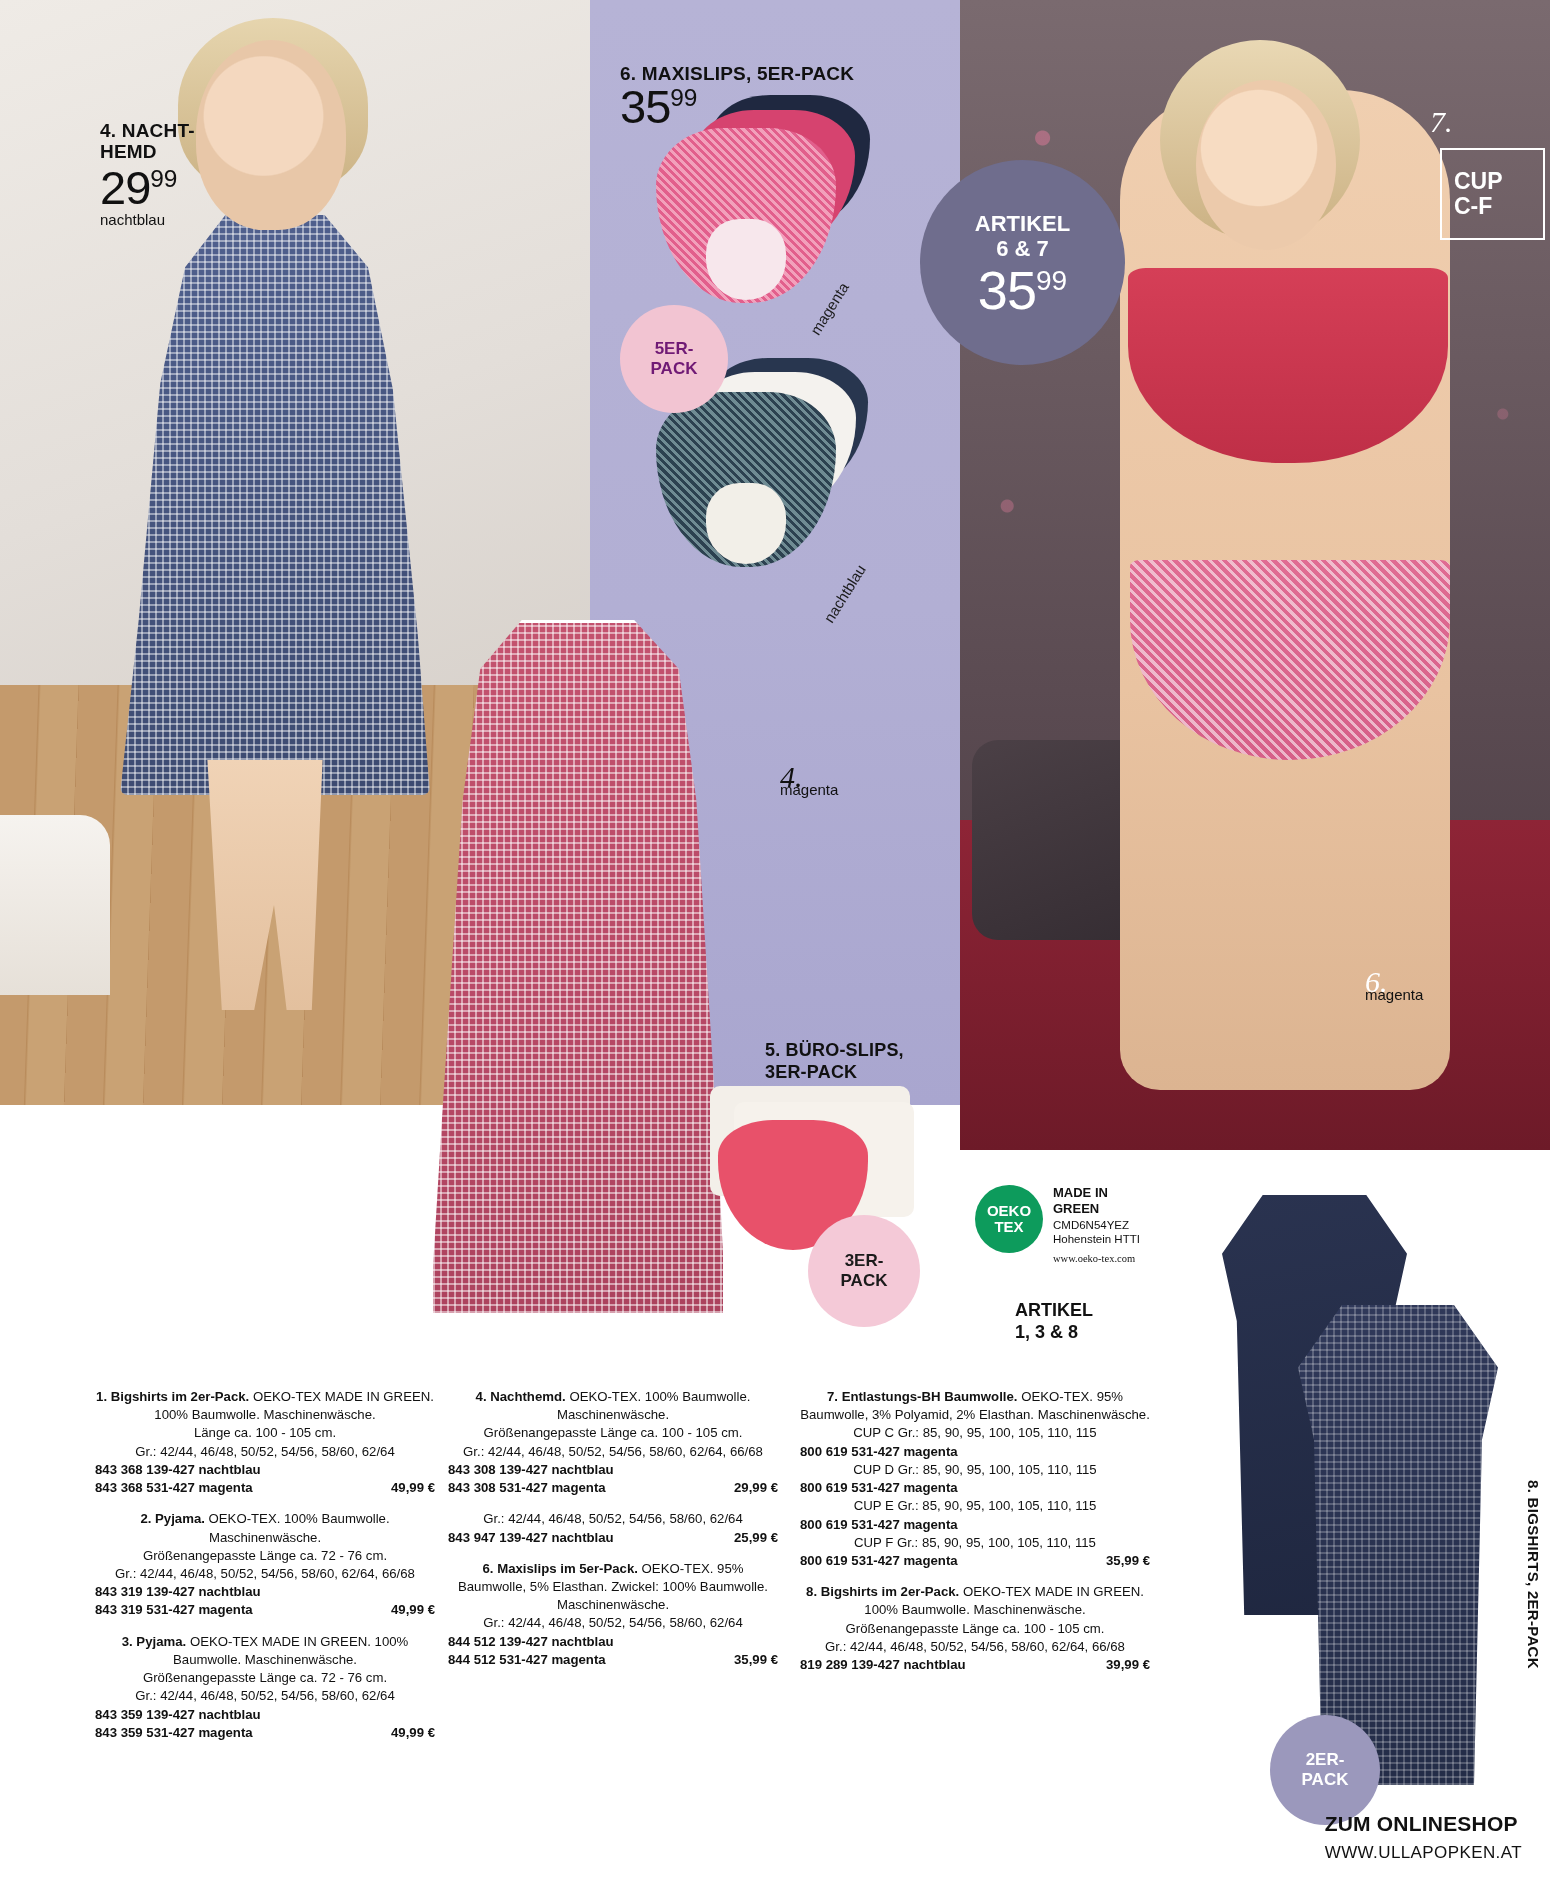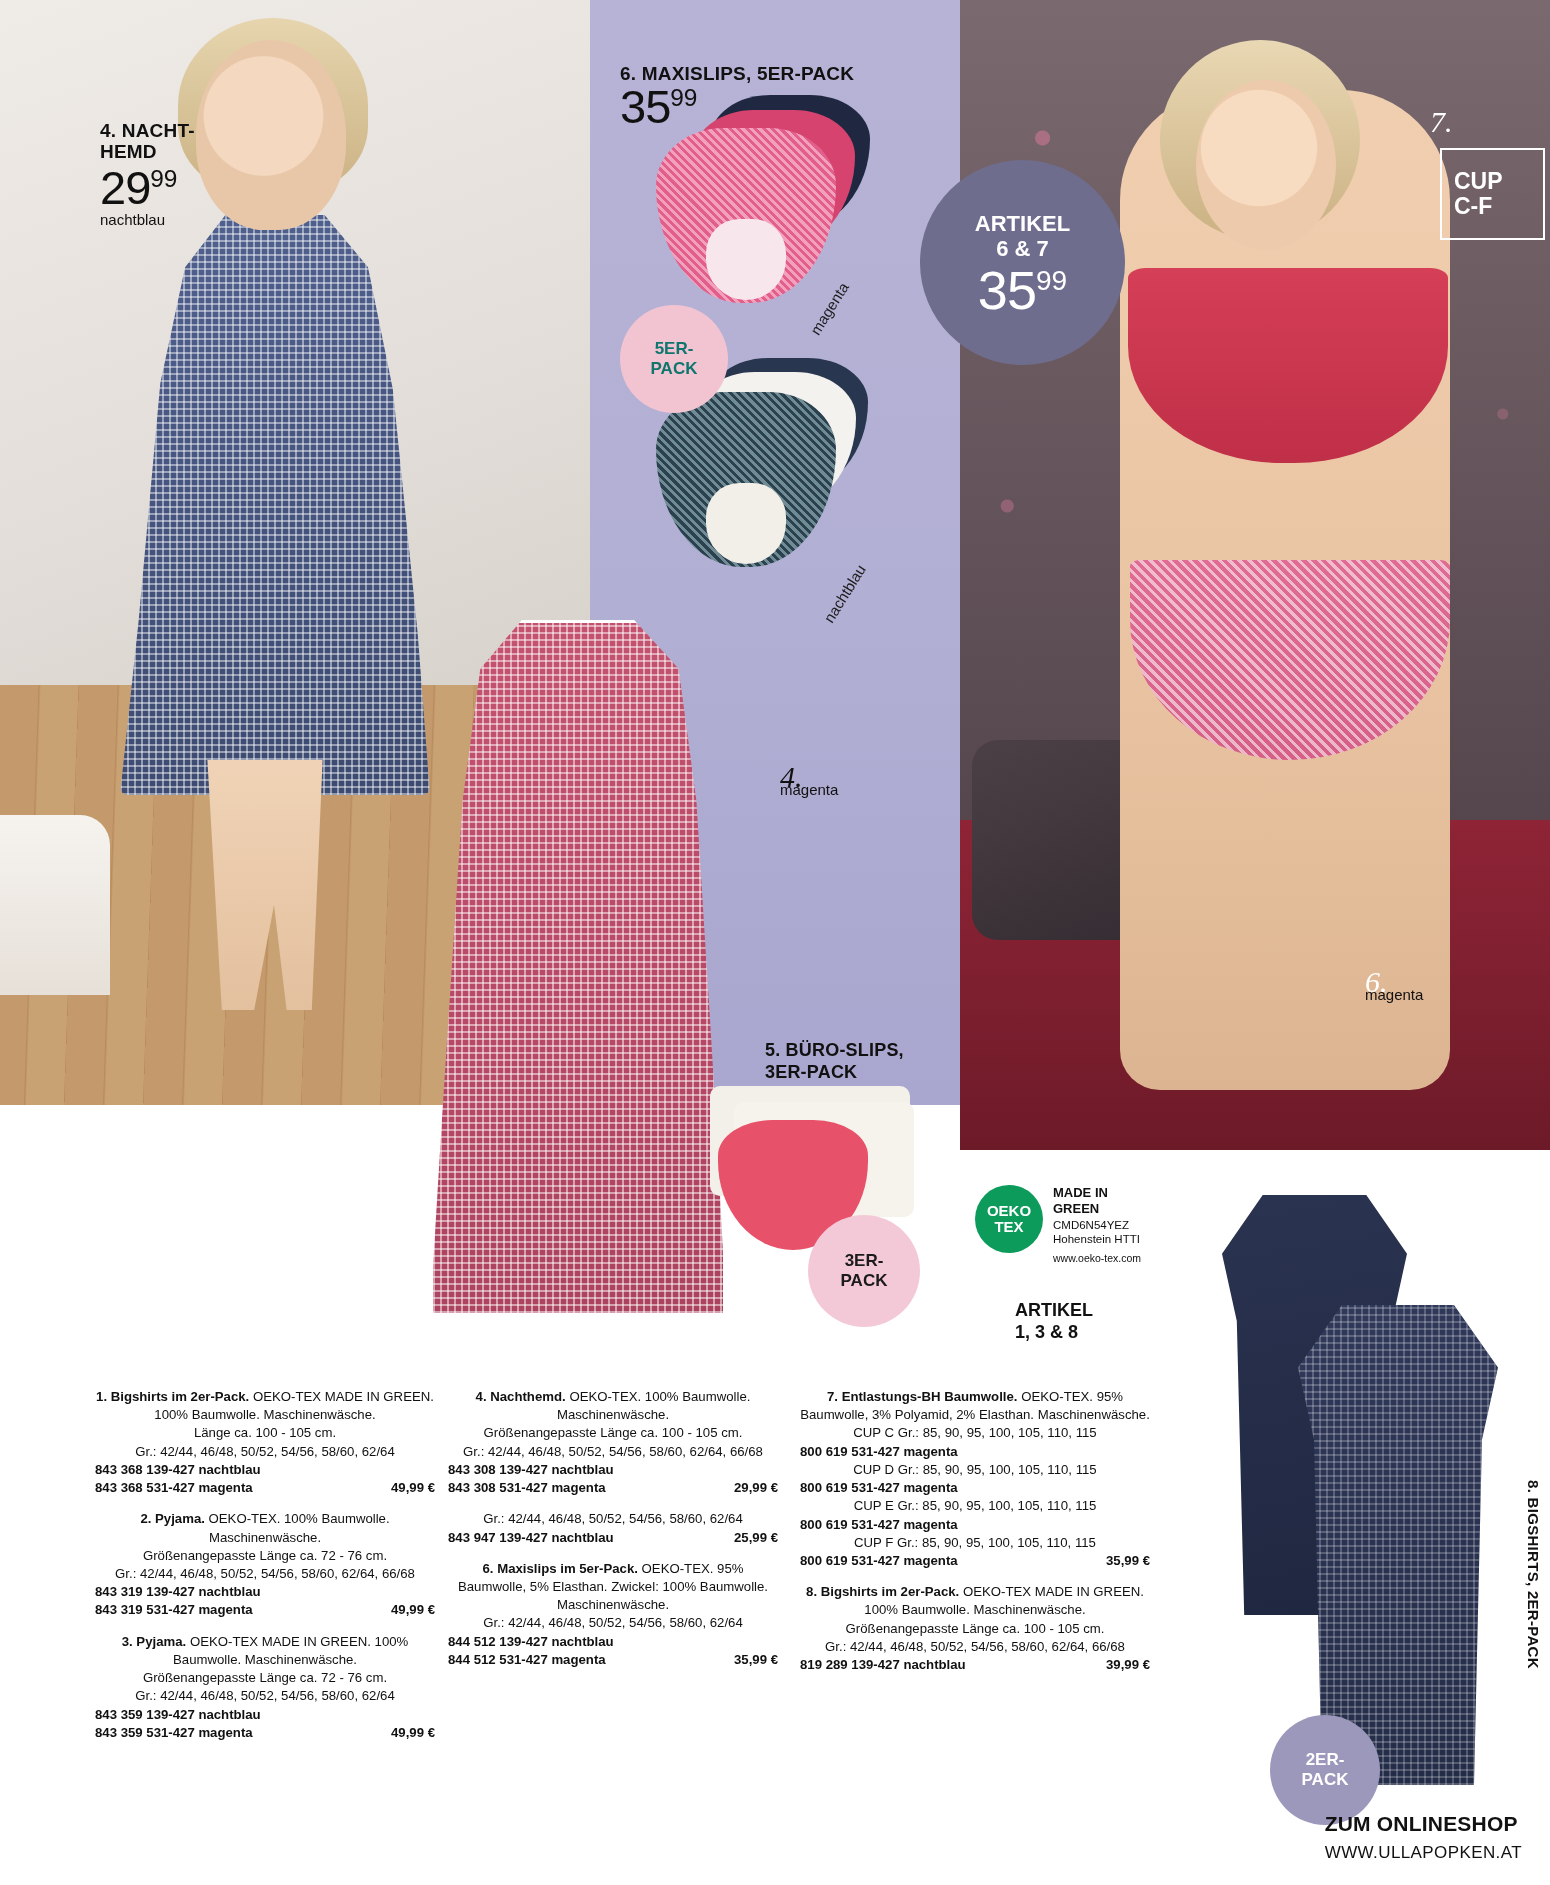--- a/index.html
+++ b/index.html
@@ -181,21 +181,21 @@
   #label-6 .kicker { font-size: 19px; }
   #label-6 .price { font-size: 47px; margin-top: 2px; }
 
   .badge-circle {
     position: absolute; border-radius: 50%;
     display: flex; flex-direction: column; align-items: center; justify-content: center;
     text-align: center;
   }
   #badge-5er {
     left: 620px; top: 305px; width: 108px; height: 108px;
-    background: #f2c4d2; color: #0f766e; font-weight: 700; font-size: 17px; line-height: 1.15;
+    background: #f2c4d2; color: #701a75; font-weight: 700; font-size: 17px; line-height: 1.15;
   }
   #badge-3er {
     left: 808px; top: 1215px; width: 112px; height: 112px;
     background: #f4c9d7; color:#1b1b1b; font-weight: 700; font-size: 17px; line-height: 1.15;
   }
   #badge-artikel67 {
     left: 920px; top: 160px; width: 205px; height: 205px;
     background: #6f6d8d; color: #ffffff;
   }
   #badge-artikel67 .t1 { font-size: 22px; font-weight: 700; line-height: 1.15; }
@@ -238,21 +238,21 @@
     position: absolute; left: 975px; top: 1185px; width: 200px; height: 105px;
     display: flex; gap: 10px; align-items: flex-start;
   }
   #oeko .seal {
     width: 68px; height: 68px; border-radius: 50%;
     background: #0d9b5c; color: #fff; display:flex; flex-direction:column;
     align-items:center; justify-content:center; font-weight:700; font-size:15px; line-height:1.05;
   }
   #oeko .txt { font-size: 11.5px; line-height: 1.25; }
   #oeko .txt .big { font-weight: 700; font-size: 13px; }
-  #oeko .url { font-size: 10.5px; margin-top: 6px; }
+  #oeko .url { font-size: 10.5px; margin-top: 6px; font-family: Liberation Serif, serif; }
   #artikel138 {
     position: absolute; left: 1015px; top: 1300px;
     font-weight: 700; font-size: 18px; line-height: 1.2;
   }
 
   
   #bigshirts { position: absolute; left: 1210px; top: 1185px; width: 300px; height: 630px; }
   #bigshirts .s1 {
     position:absolute; left: 12px; top: 10px; width: 185px; height: 420px;
     background: linear-gradient(170deg,#2a3350,#1f2740);

